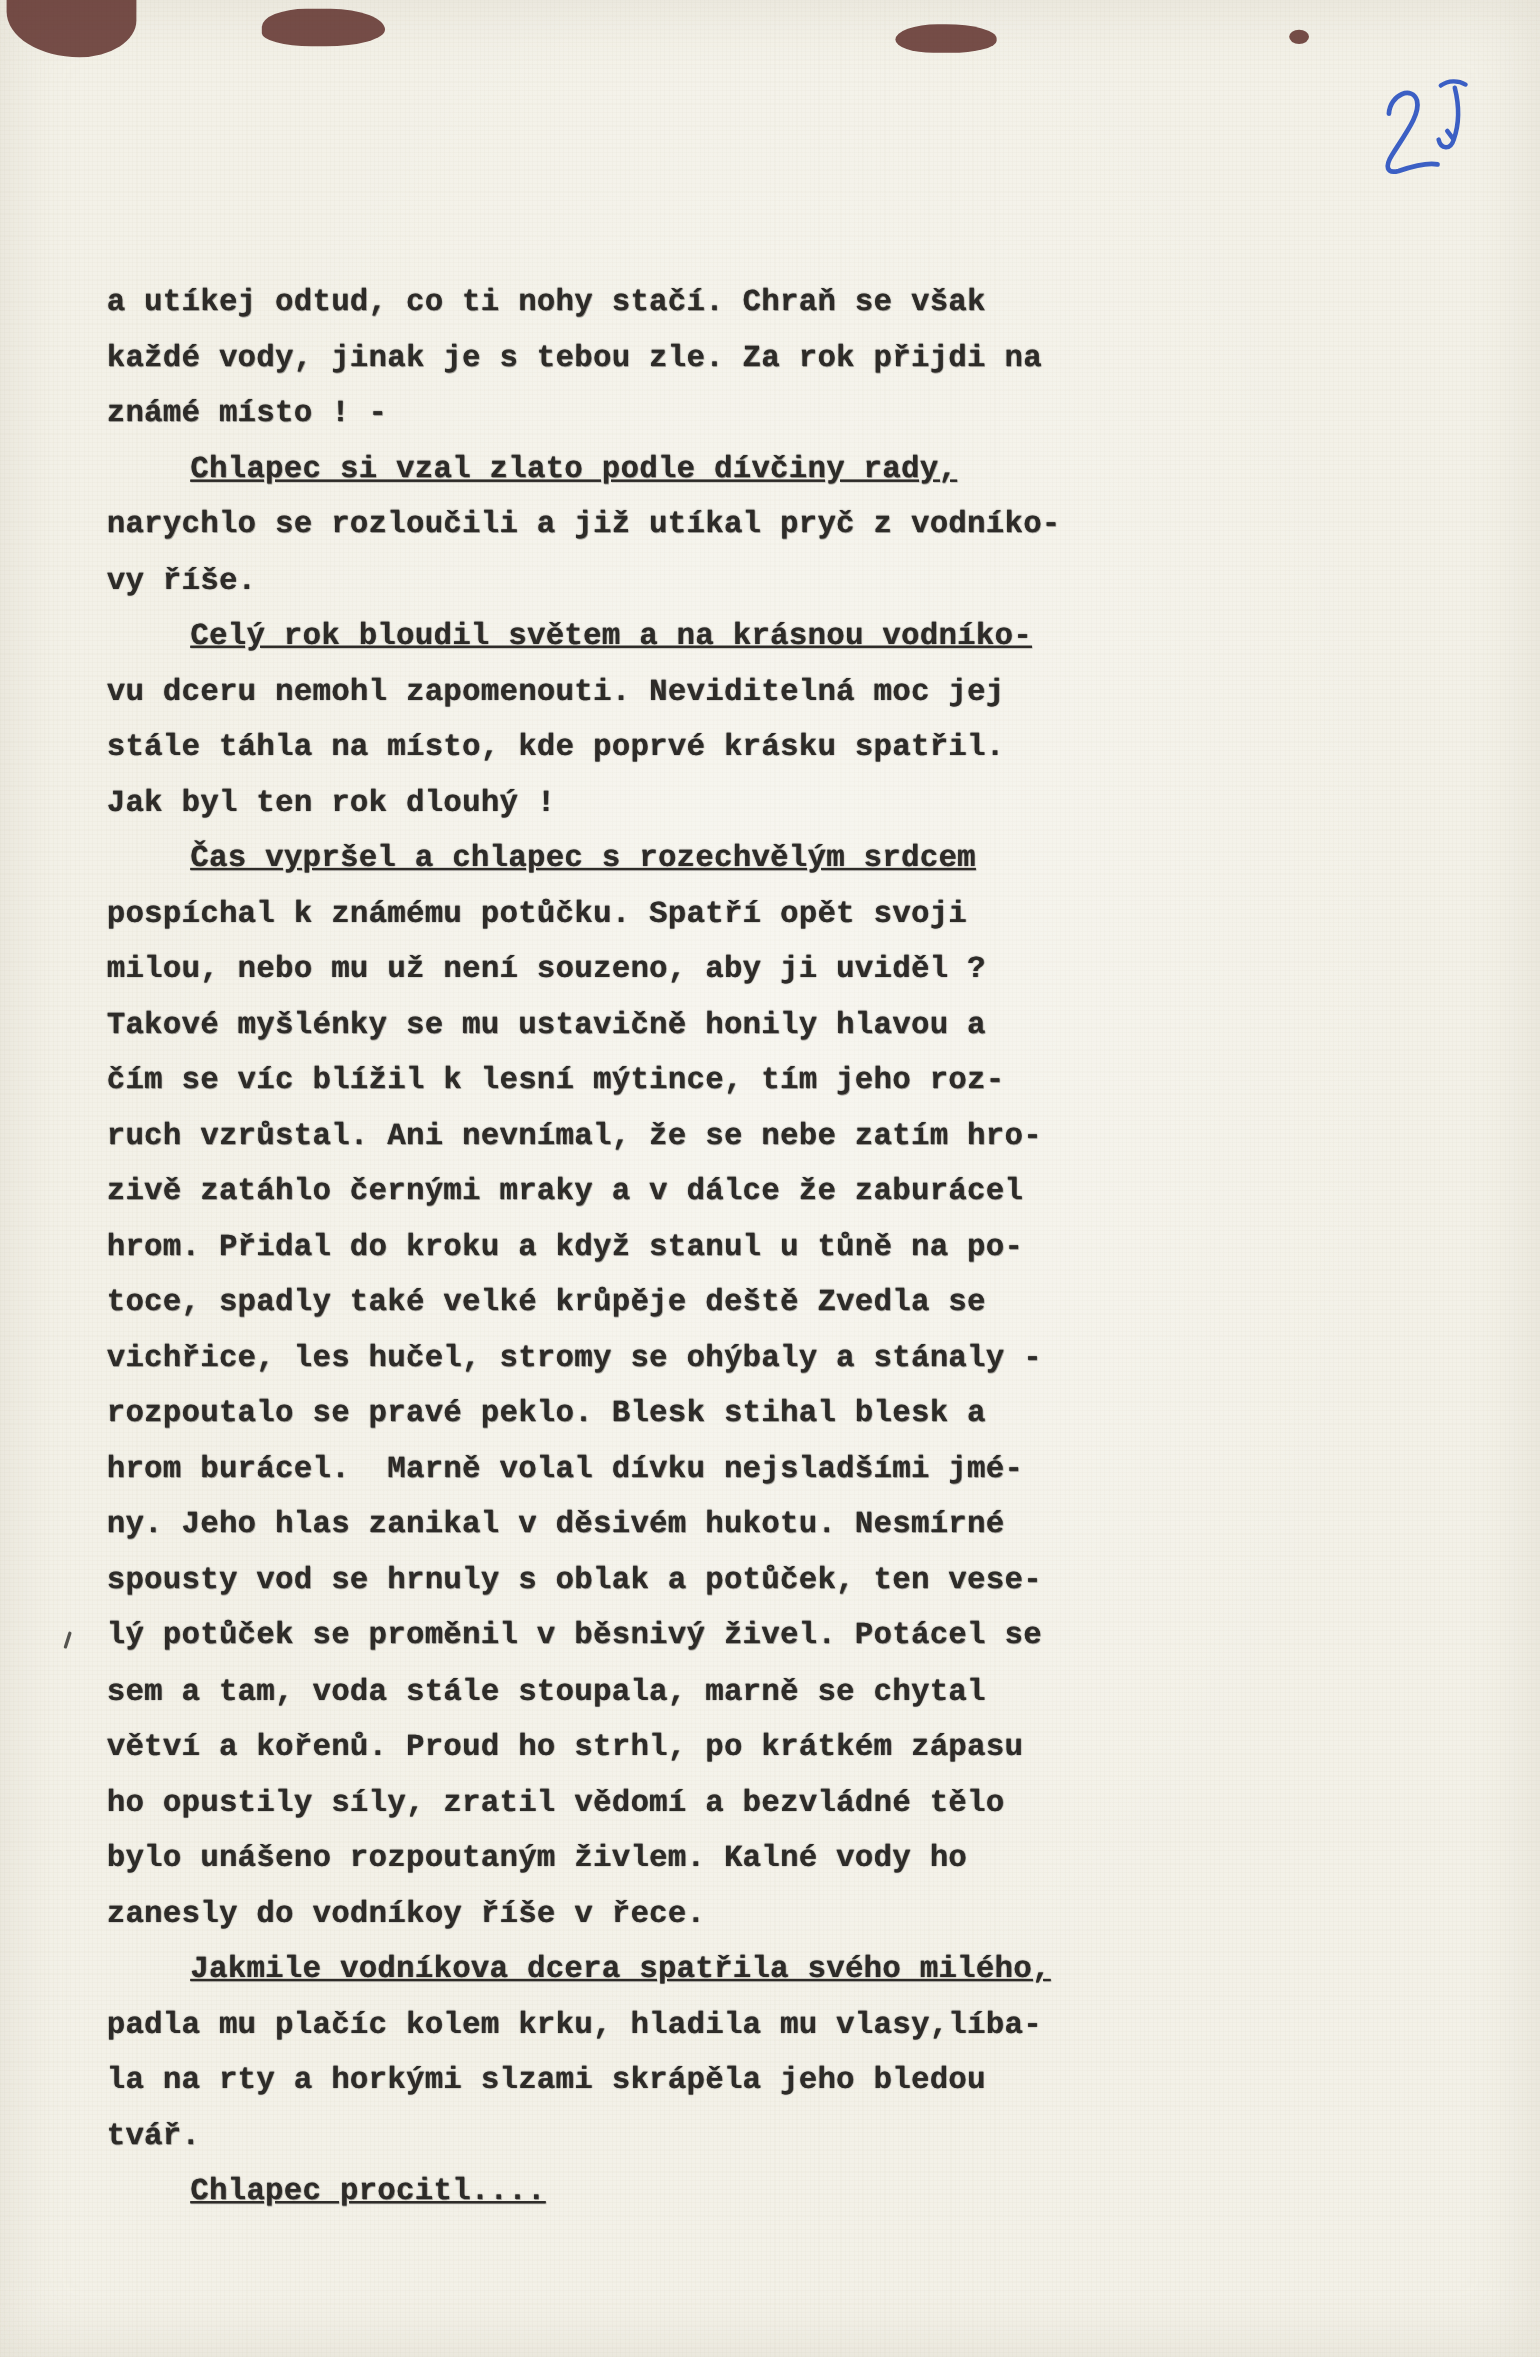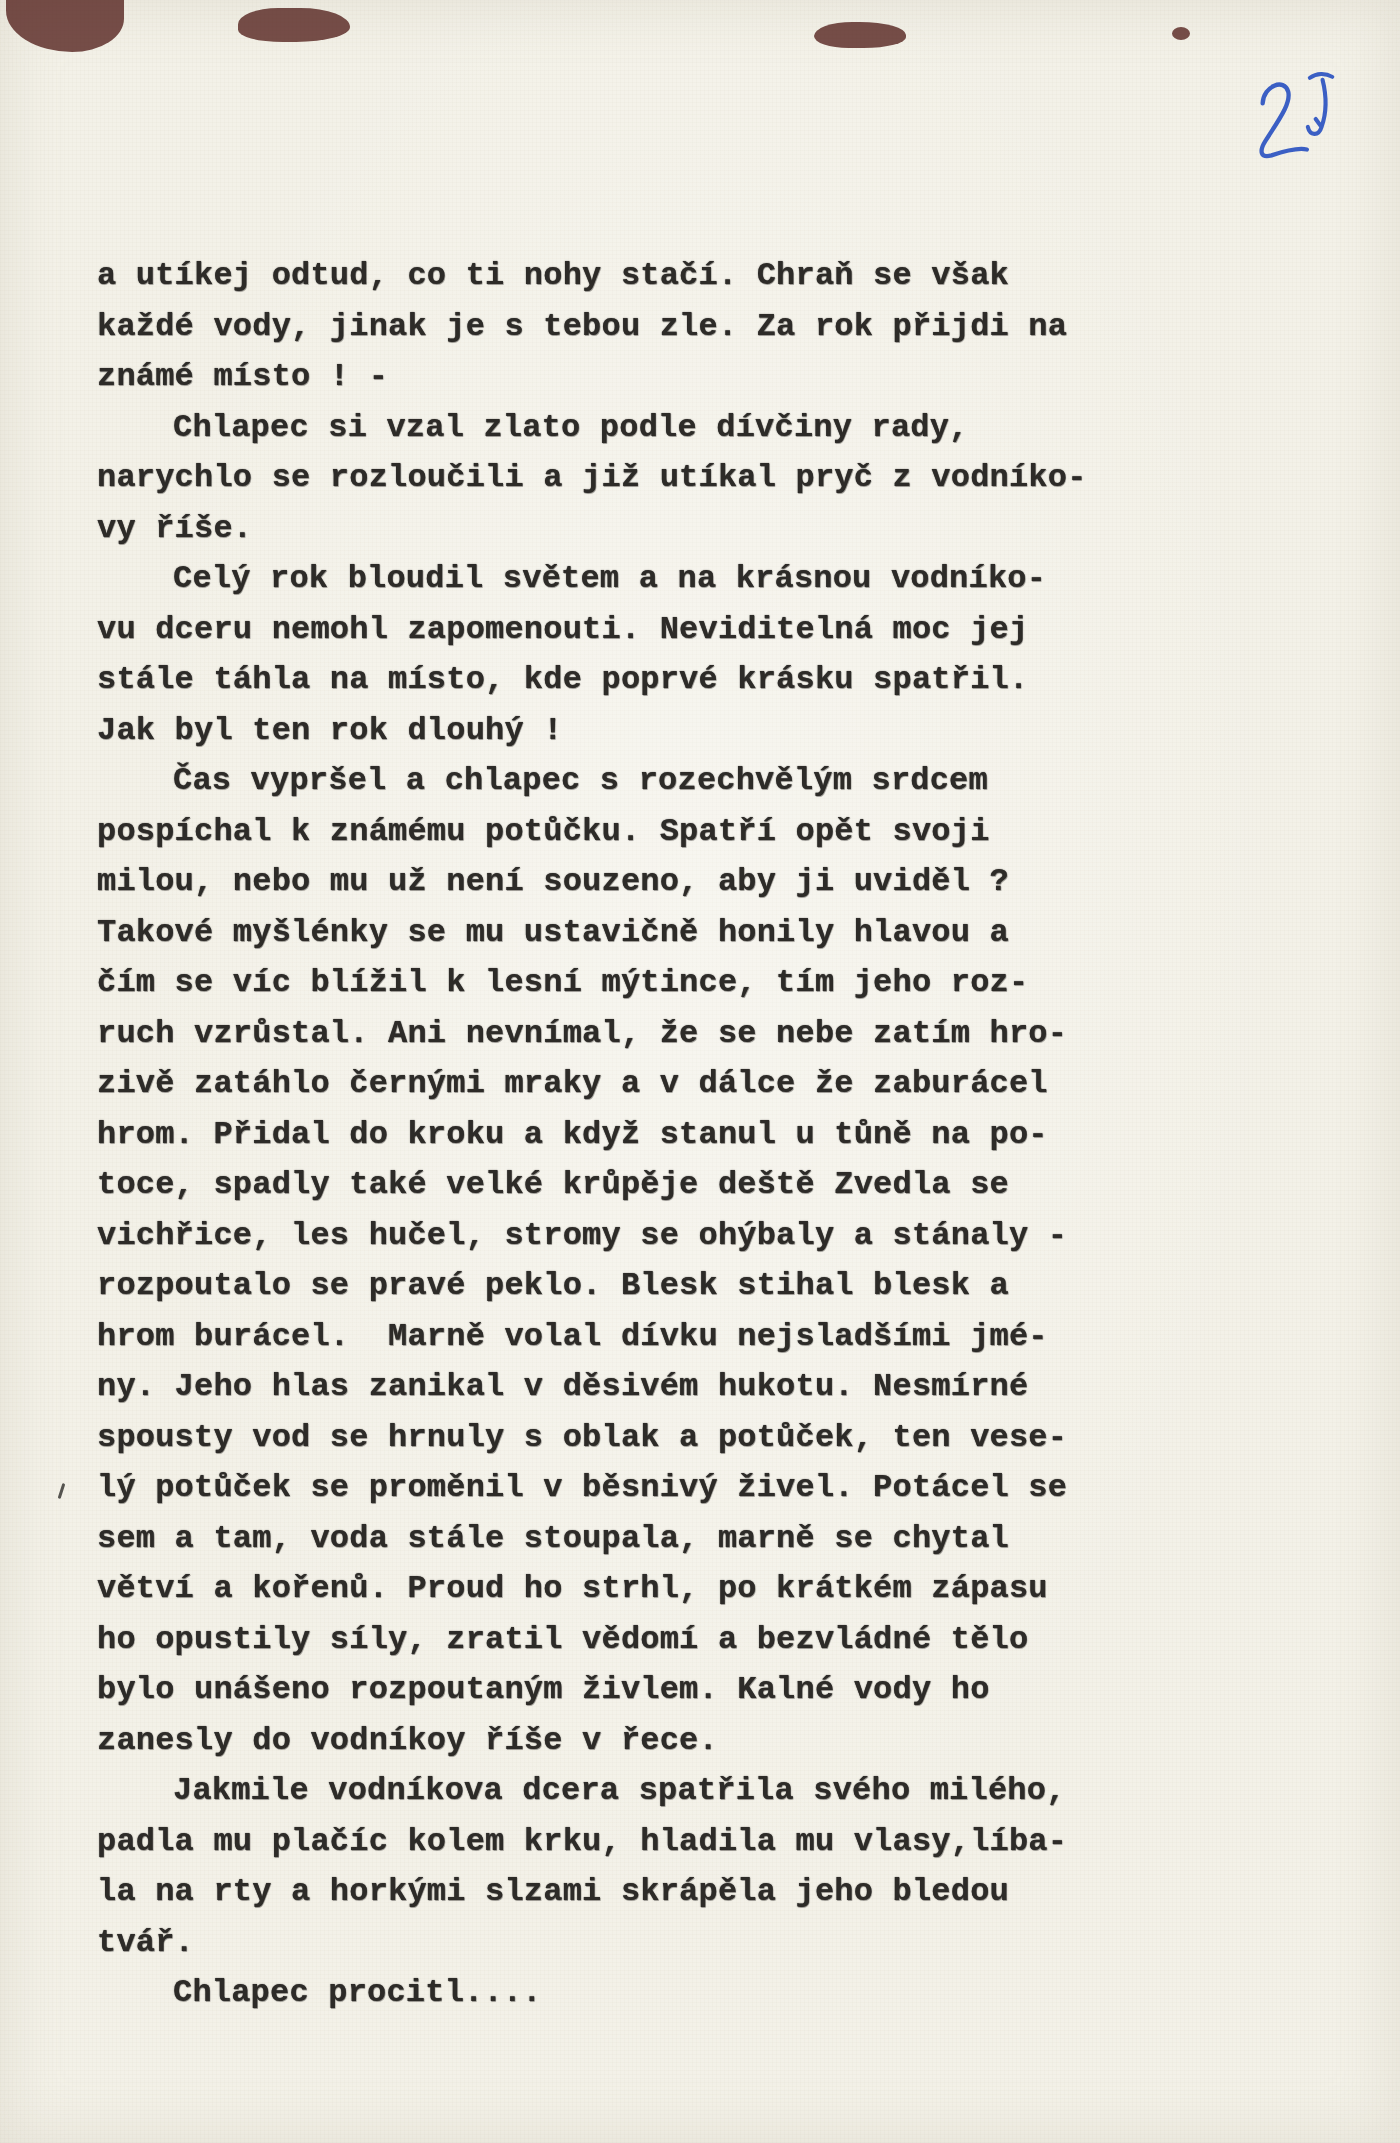--- a/index.html
+++ b/index.html
@@ -18,30 +18,30 @@
       repeating-linear-gradient(90deg, rgba(214,208,188,0.10) 0px, rgba(214,208,188,0.10) 1px, transparent 1px, transparent 4px);
     box-shadow: inset 0 0 60px rgba(180,172,150,0.25);
     overflow: hidden;
     font-family: "Liberation Mono", "DejaVu Sans Mono", monospace;
   }
   .text-block {
     position: absolute;
     left: 97px;
     top: 251px;
     width: 900px;
-    font-size: 32px;
+    font-size: 28px;
     line-height: 50.5px;
     font-weight: 700;
     color: #2d2b28;
     white-space: pre;
     text-shadow: 0 0 1.2px rgba(45,43,40,0.8), 0.6px 0.6px 0.6px rgba(45,43,40,0.35);
     letter-spacing: 0.2px;
   }
   .line { height: 50.5px; }
-  .line.indent { padding-left: 76px; }
+  .line.indent { padding-left: 76px; text-decoration: underline; }
 
   .page-number-svg {
     position: absolute;
     left: 1248px;
     top: 68px;
     width: 100px;
     height: 108px;
   }
   .page-number-svg path {
     fill: none;

